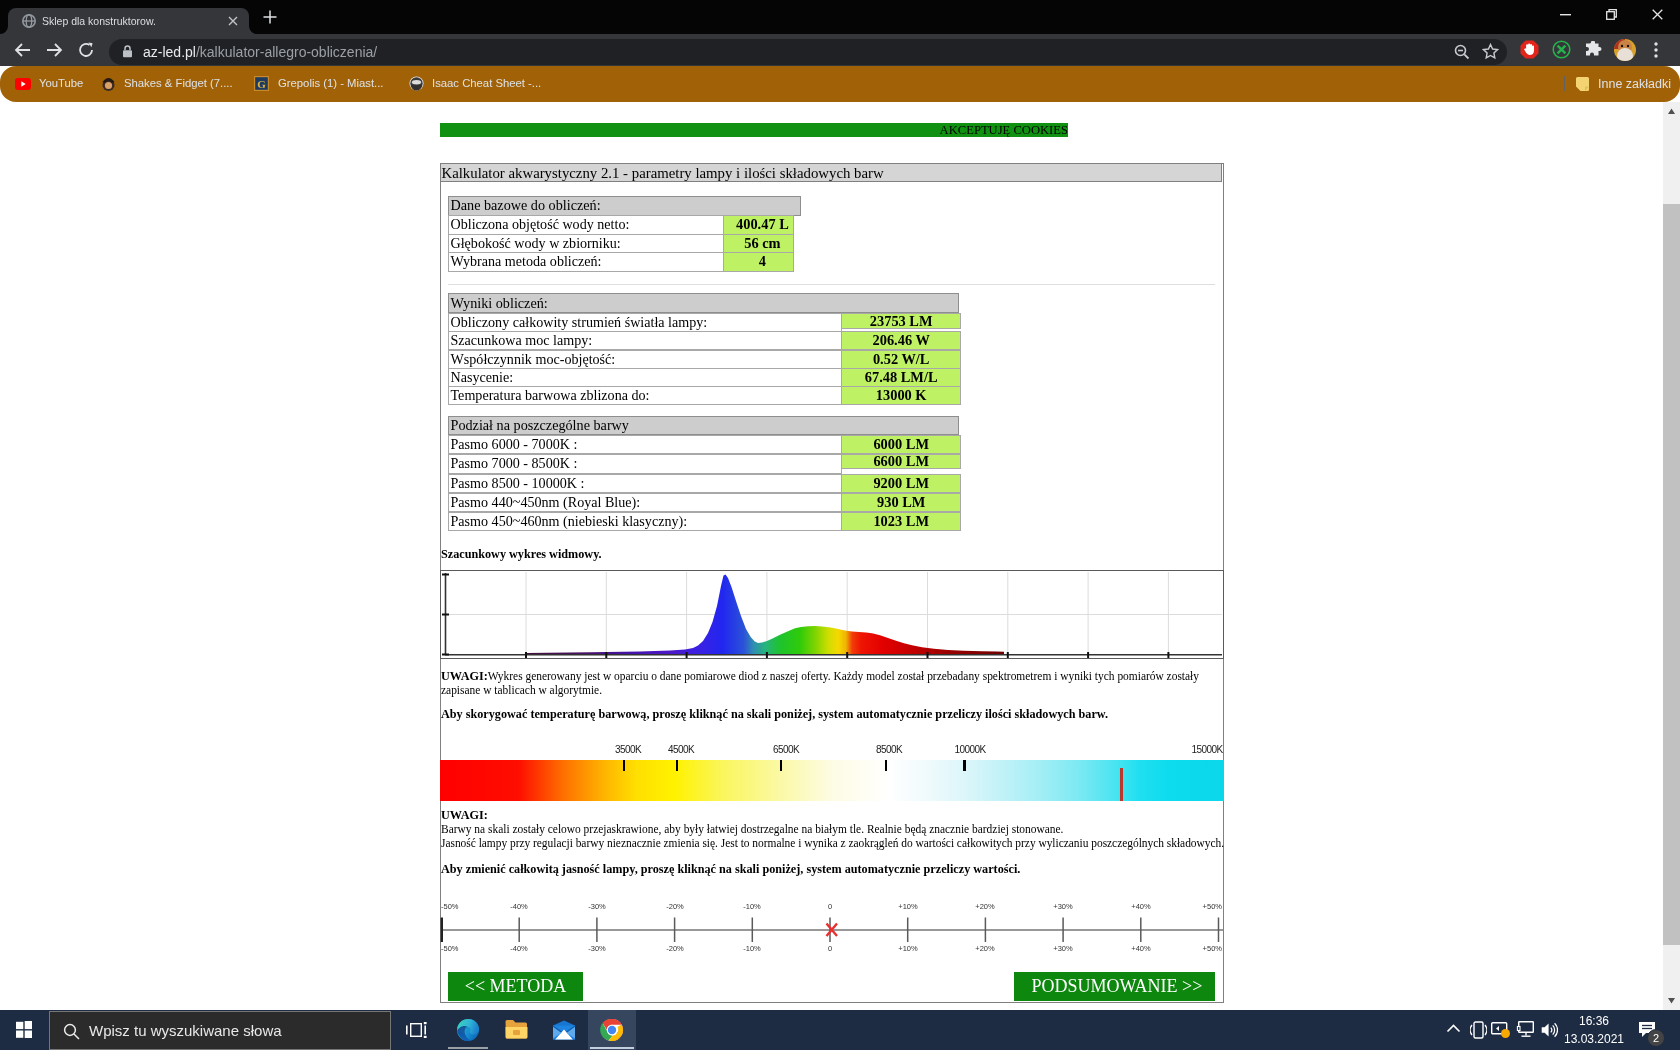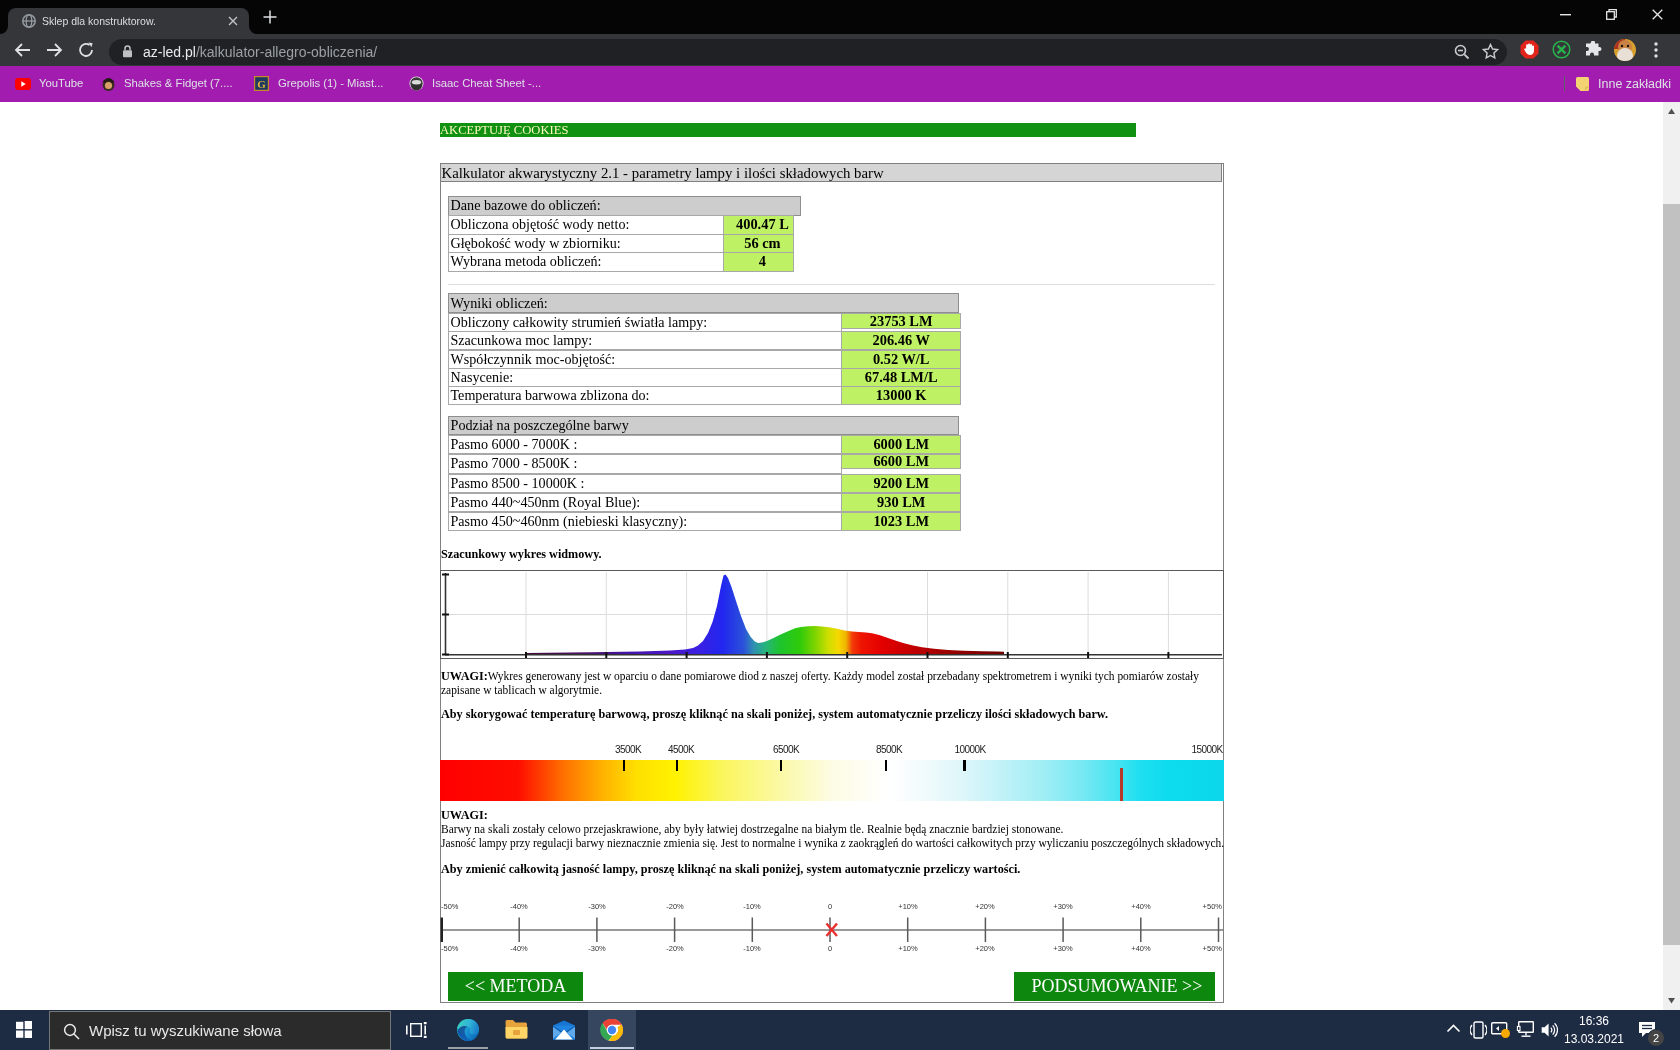--- a/index.html
+++ b/index.html
@@ -6,21 +6,21 @@
   #screen{position:relative;width:1680px;height:1050px;overflow:hidden;background:#fff;
     font-family:"Liberation Sans",sans-serif;will-change:transform;}
   .abs{position:absolute;}
   
   #frame{position:absolute;left:0;top:0;width:1680px;height:34px;background:#050505;}
   #tab{position:absolute;left:8px;top:8px;width:241px;height:26px;background:#35363a;
     border-radius:8px 8px 0 0;}
   #tabtitle{position:absolute;left:34px;top:7px;font-size:10.5px;color:#dbdee3;}
   #toolbar{position:absolute;left:0;top:34px;width:1680px;height:32px;background:#35363a;}
   #omnibox{position:absolute;left:109px;top:5px;width:1398px;height:26px;border-radius:13px;background:#202124;}
-  #bookbar{position:absolute;left:0;top:66px;width:1680px;height:36px;background:#a21caf;}
+  #bookbar{position:absolute;left:0;top:66px;width:1680px;height:36px;background:#a16207;border-radius:16px;}
   .bklabel{position:absolute;top:11px;font-size:11.3px;color:#dee1e6;white-space:nowrap;}
   
   #page{position:absolute;left:0;top:102px;width:1663px;height:908px;background:#fff;
     font-family:"Liberation Serif",serif;color:#000;}
   #scrollbar{position:absolute;left:1663px;top:102px;width:17px;height:908px;background:#f0f0f0;}
   #thumb{position:absolute;left:0px;top:102px;width:17px;height:741px;background:#c1c1c1;}
   
   .thead{background:#cdcdcd;border:1px solid #8e8e8e;box-sizing:border-box;font-size:14.2px;padding-left:1.5px;
     display:flex;align-items:center;white-space:nowrap;}
   .trow{border:1px solid #a8a8a8;box-sizing:border-box;font-size:14.1px;padding-left:1.5px;
@@ -161,22 +161,22 @@
     <div class="abs" style="left:1564px;top:10px;width:1px;height:15px;background:#5f6368;"></div>
     <svg class="abs" style="left:1576px;top:11px" width="13" height="14" viewBox="0 0 13 14">
       <path d="M1.5 0 h10 a1.5 1.5 0 0 1 1.5 1.5 v11 a1.5 1.5 0 0 1 -1.5 1.5 h-7 L0 9.5 v-8 A1.5 1.5 0 0 1 1.5 0 Z" fill="#f4d373"></path>
       <path d="M9 14 L9 10.5 a1 1 0 0 1 1 -1 L13 9.5" fill="#e3bd55"></path>
     </svg>
     <div class="bklabel" style="left:1598px;top:10.5px;font-size:12.5px;">Inne zakładki</div>
   </div>
 
   <div id="page">
 
-    <div class="abs" style="left:440px;top:21px;width:696px;height:14px;background:#119111;color:#fef9c3;
-      font-size:12.6px;text-align:left;line-height:14px;">AKCEPTUJĘ COOKIES</div>
+    <div class="abs" style="left:440px;top:21px;width:628px;height:14px;background:#119111;color:#000000;
+      font-size:12.6px;text-align:right;line-height:14px;">AKCEPTUJĘ COOKIES</div>
 
     <div class="abs" style="left:440px;top:61px;width:782px;height:838px;border:1px solid #808080;background:#fff;"></div>
     <div class="abs" style="left:440px;top:61px;width:782px;height:19px;border:1px solid #808080;background:#d5d5d5;
       font-size:14.8px;line-height:19px;padding-left:0.5px;box-sizing:border-box;white-space:nowrap;">Kalkulator akwarystyczny 2.1 - parametry lampy i ilości składowych barw</div>
 
     <div class="abs thead" style="left:448px;top:93.5px;width:353px;height:20px;">Dane bazowe do obliczeń:</div>
     <div class="abs trow" style="left:448px;top:113px;width:276.4px;height:19.6px;">Obliczona objętość wody netto:</div>
     <div class="abs tval" style="left:723.4px;top:113px;width:71px;height:19.6px;padding-left:7px;">400.47 L</div>
     <div class="abs trow" style="left:448px;top:131.6px;width:276.4px;height:19.6px;text-align:center;">Głębokość wody w zbiorniku:</div>
     <div class="abs tval" style="left:723.4px;top:131.6px;width:71px;height:19.6px;padding-left:7px;">56 cm</div>

